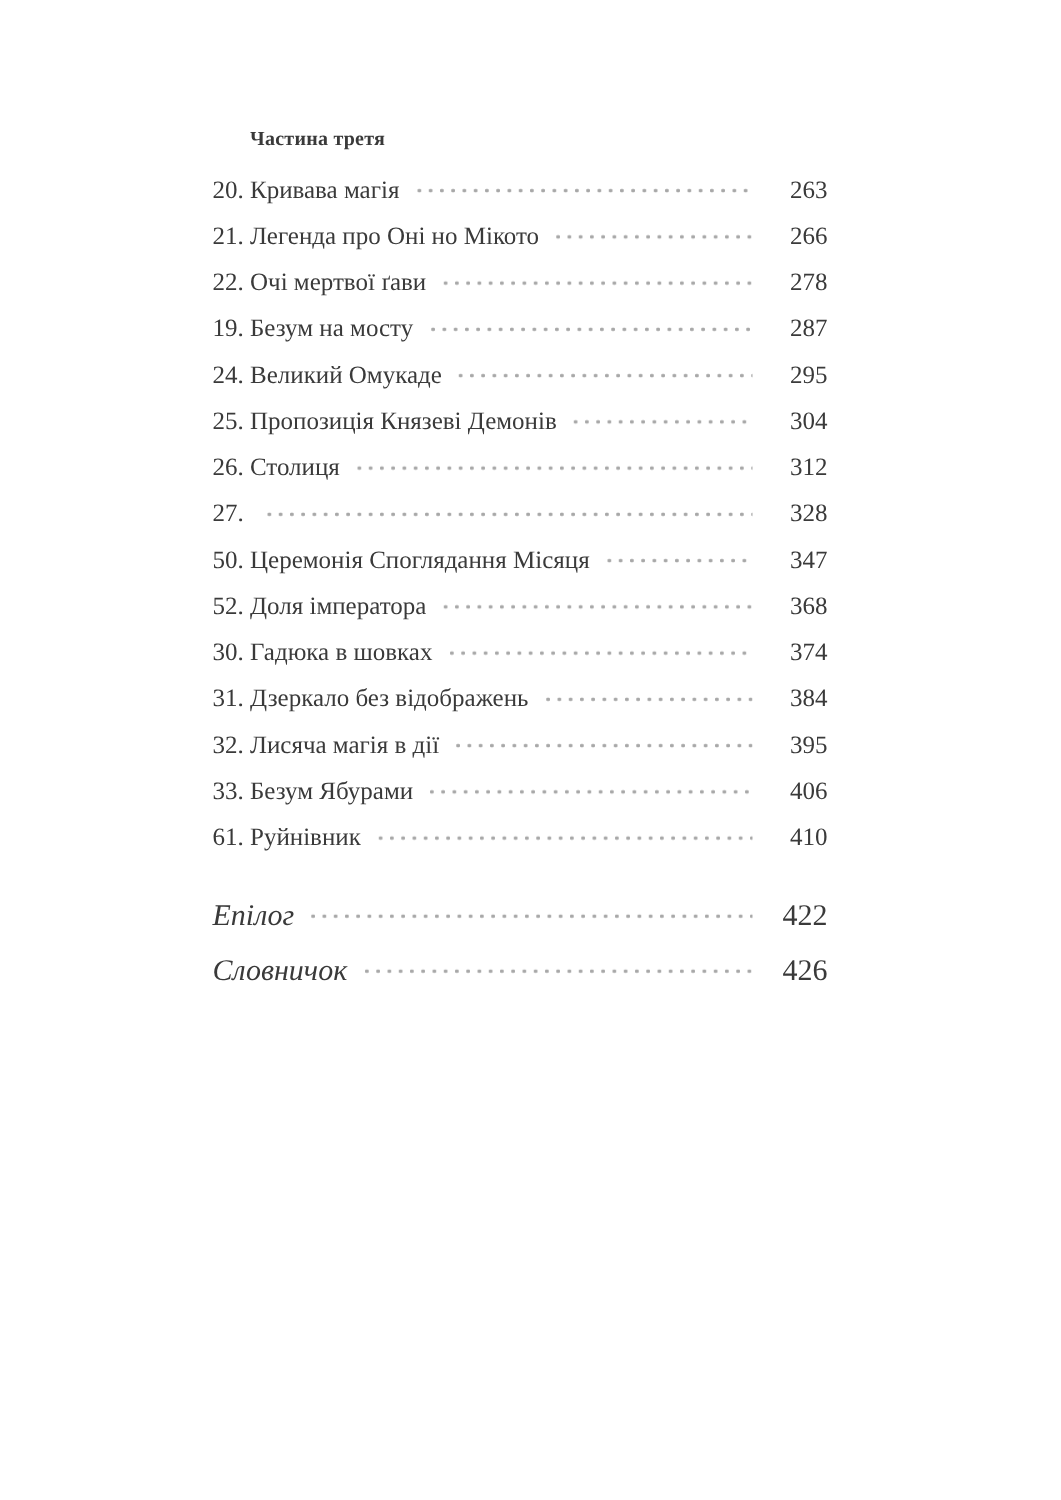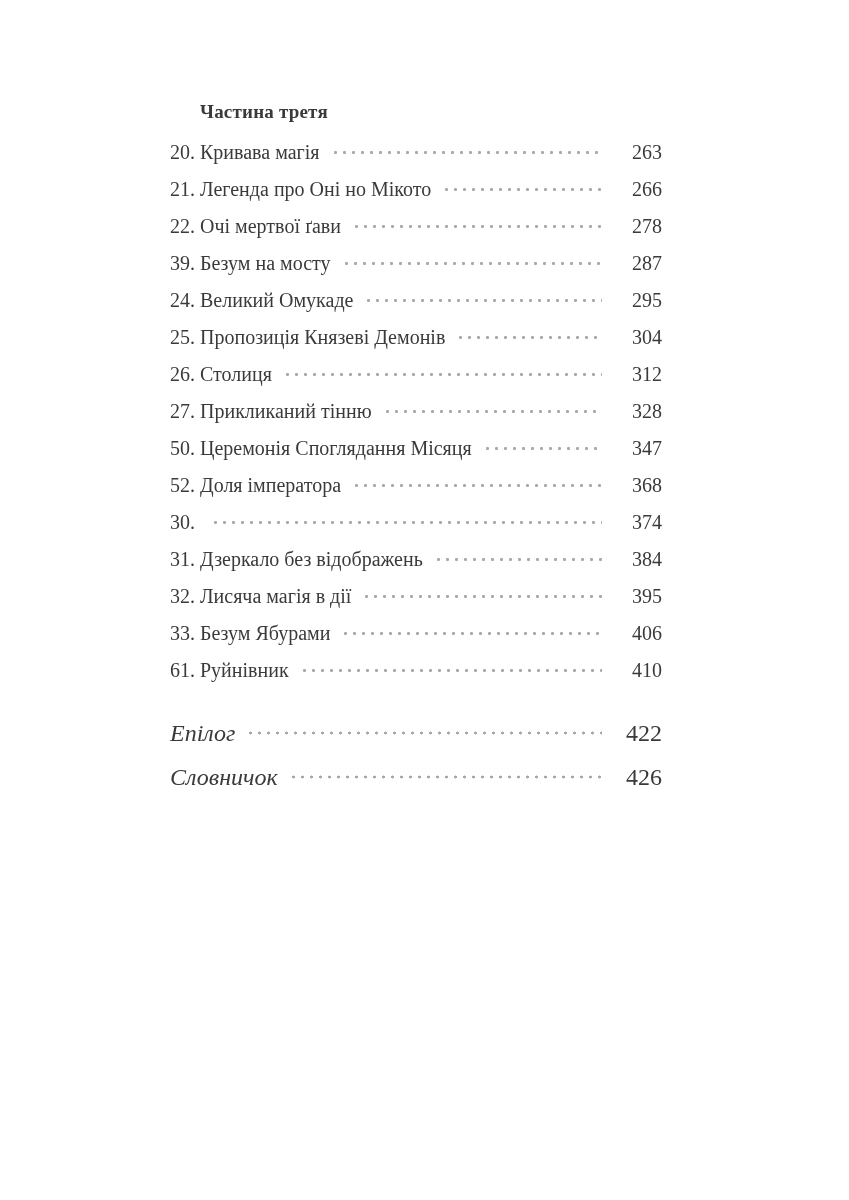--- a/index.html
+++ b/index.html
@@ -20,21 +20,21 @@
     background:var(--bg);
     overflow:hidden;
   }
   .content{
     position:absolute;
     left:170px;
     top:100px;
     width:492px;
   }
   .section-header{
-    font-size:19px;
+    font-size:16px;
     line-height:24px;
     font-weight:bold;
     margin:0 0 0 30px;
     letter-spacing:0.2px;
   }
   .toc-list{
     margin-top:10px;
   }
   .toc-row{
     display:flex;
@@ -95,21 +95,21 @@
           <span class="leader"></span>
           <span class="pageno">266</span>
         </div>
         <div class="toc-row">
           <span class="num">22.</span>
           <span class="title">Очі мертвої ґави</span>
           <span class="leader"></span>
           <span class="pageno">278</span>
         </div>
         <div class="toc-row">
-          <span class="num">39.</span>
+          <span class="num">19.</span>
           <span class="title">Безум на мосту</span>
           <span class="leader"></span>
           <span class="pageno">287</span>
         </div>
         <div class="toc-row">
           <span class="num">24.</span>
           <span class="title">Великий Омукаде</span>
           <span class="leader"></span>
           <span class="pageno">295</span>
         </div>
@@ -120,38 +120,38 @@
           <span class="pageno">304</span>
         </div>
         <div class="toc-row">
           <span class="num">26.</span>
           <span class="title">Столиця</span>
           <span class="leader"></span>
           <span class="pageno">312</span>
         </div>
         <div class="toc-row">
           <span class="num">27.</span>
-          <span class="title">Прикликаний тінню</span>
           <span class="leader"></span>
           <span class="pageno">328</span>
         </div>
         <div class="toc-row">
           <span class="num">50.</span>
           <span class="title">Церемонія Споглядання Місяця</span>
           <span class="leader"></span>
           <span class="pageno">347</span>
         </div>
         <div class="toc-row">
           <span class="num">52.</span>
           <span class="title">Доля імператора</span>
           <span class="leader"></span>
           <span class="pageno">368</span>
         </div>
         <div class="toc-row">
           <span class="num">30.</span>
+          <span class="title">Гадюка в шовках</span>
           <span class="leader"></span>
           <span class="pageno">374</span>
         </div>
         <div class="toc-row">
           <span class="num">31.</span>
           <span class="title">Дзеркало без відображень</span>
           <span class="leader"></span>
           <span class="pageno">384</span>
         </div>
         <div class="toc-row">

